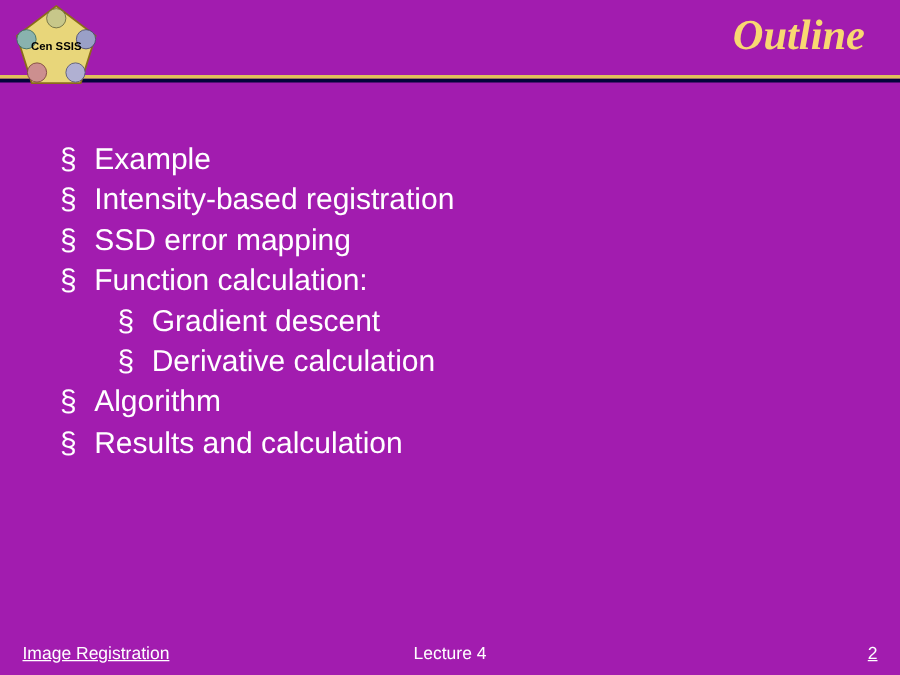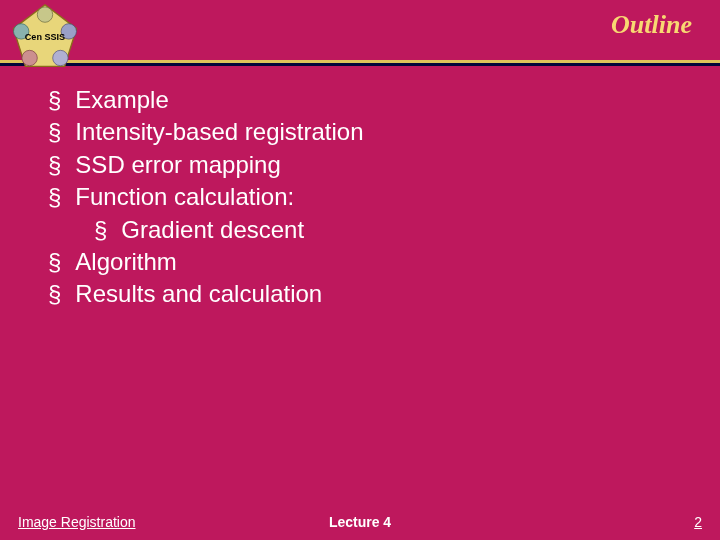--- a/index.html
+++ b/index.html
@@ -9,32 +9,32 @@
     height: 540px;
     overflow: hidden;
     font-family: Arial, Helvetica, sans-serif;
     background: #0a0a5a;
     color: #000;
   }
   .slide {
     position: relative;
     width: 720px;
     height: 540px;
-    background: #be185d;
+    background: #a21caf;
   }
   .header {
     position: relative;
     height: 72px;
     width: 100%;
   }
   .title {
     position: absolute;
     right: 28px;
     top: 10px;
-    font-size: 26px;
+    font-size: 34px;
     font-weight: bold;
     font-style: italic;
     color: #f8d872;
     font-family: "Times New Roman", Times, serif;
   }
   .rule-set {
     position: absolute;
     left: 0;
     right: 0;
     top: 60px;
@@ -56,21 +56,21 @@
     position: absolute;
     left: 10px;
     top: 2px;
     width: 70px;
     height: 70px;
     z-index: 2;
   }
   .body {
     position: absolute;
     left: 48px;
-    top: 84px;
+    top: 112px;
     right: 40px;
     color: #ffffff;
     font-size: 24px;
     line-height: 1.35;
   }
   .body ul {
     list-style: none;
     margin: 0;
     padding: 0;
   }
@@ -91,21 +91,20 @@
     display: flex;
     justify-content: space-between;
     align-items: baseline;
     color: #ffffff;
     font-size: 14px;
   }
   .footer .center {
     position: absolute;
     left: 0; right: 0;
     text-align: center;
-    font-weight: bold;
   }
   .footer .left, .footer .right {
     position: relative;
     z-index: 1;
     text-decoration: underline;
   }
 </style>
 </head>
 <body>
 
@@ -131,20 +130,21 @@
   </div>
 
   <div class="body">
     <ul>
       <li><span>Example</span></li>
       <li><span>Intensity-based registration</span></li>
       <li><span>SSD error mapping</span></li>
       <li><span>Function calculation:</span>
         <ul>
           <li><span>Gradient descent</span></li>
+          <li><span>Derivative calculation</span></li>
         </ul>
       </li>
       <li><span>Algorithm</span></li>
       <li><span>Results and calculation</span></li>
     </ul>
   </div>
 
   <div class="footer">
     <div class="center">Lecture 4</div>
     <div class="left">Image Registration</div>

